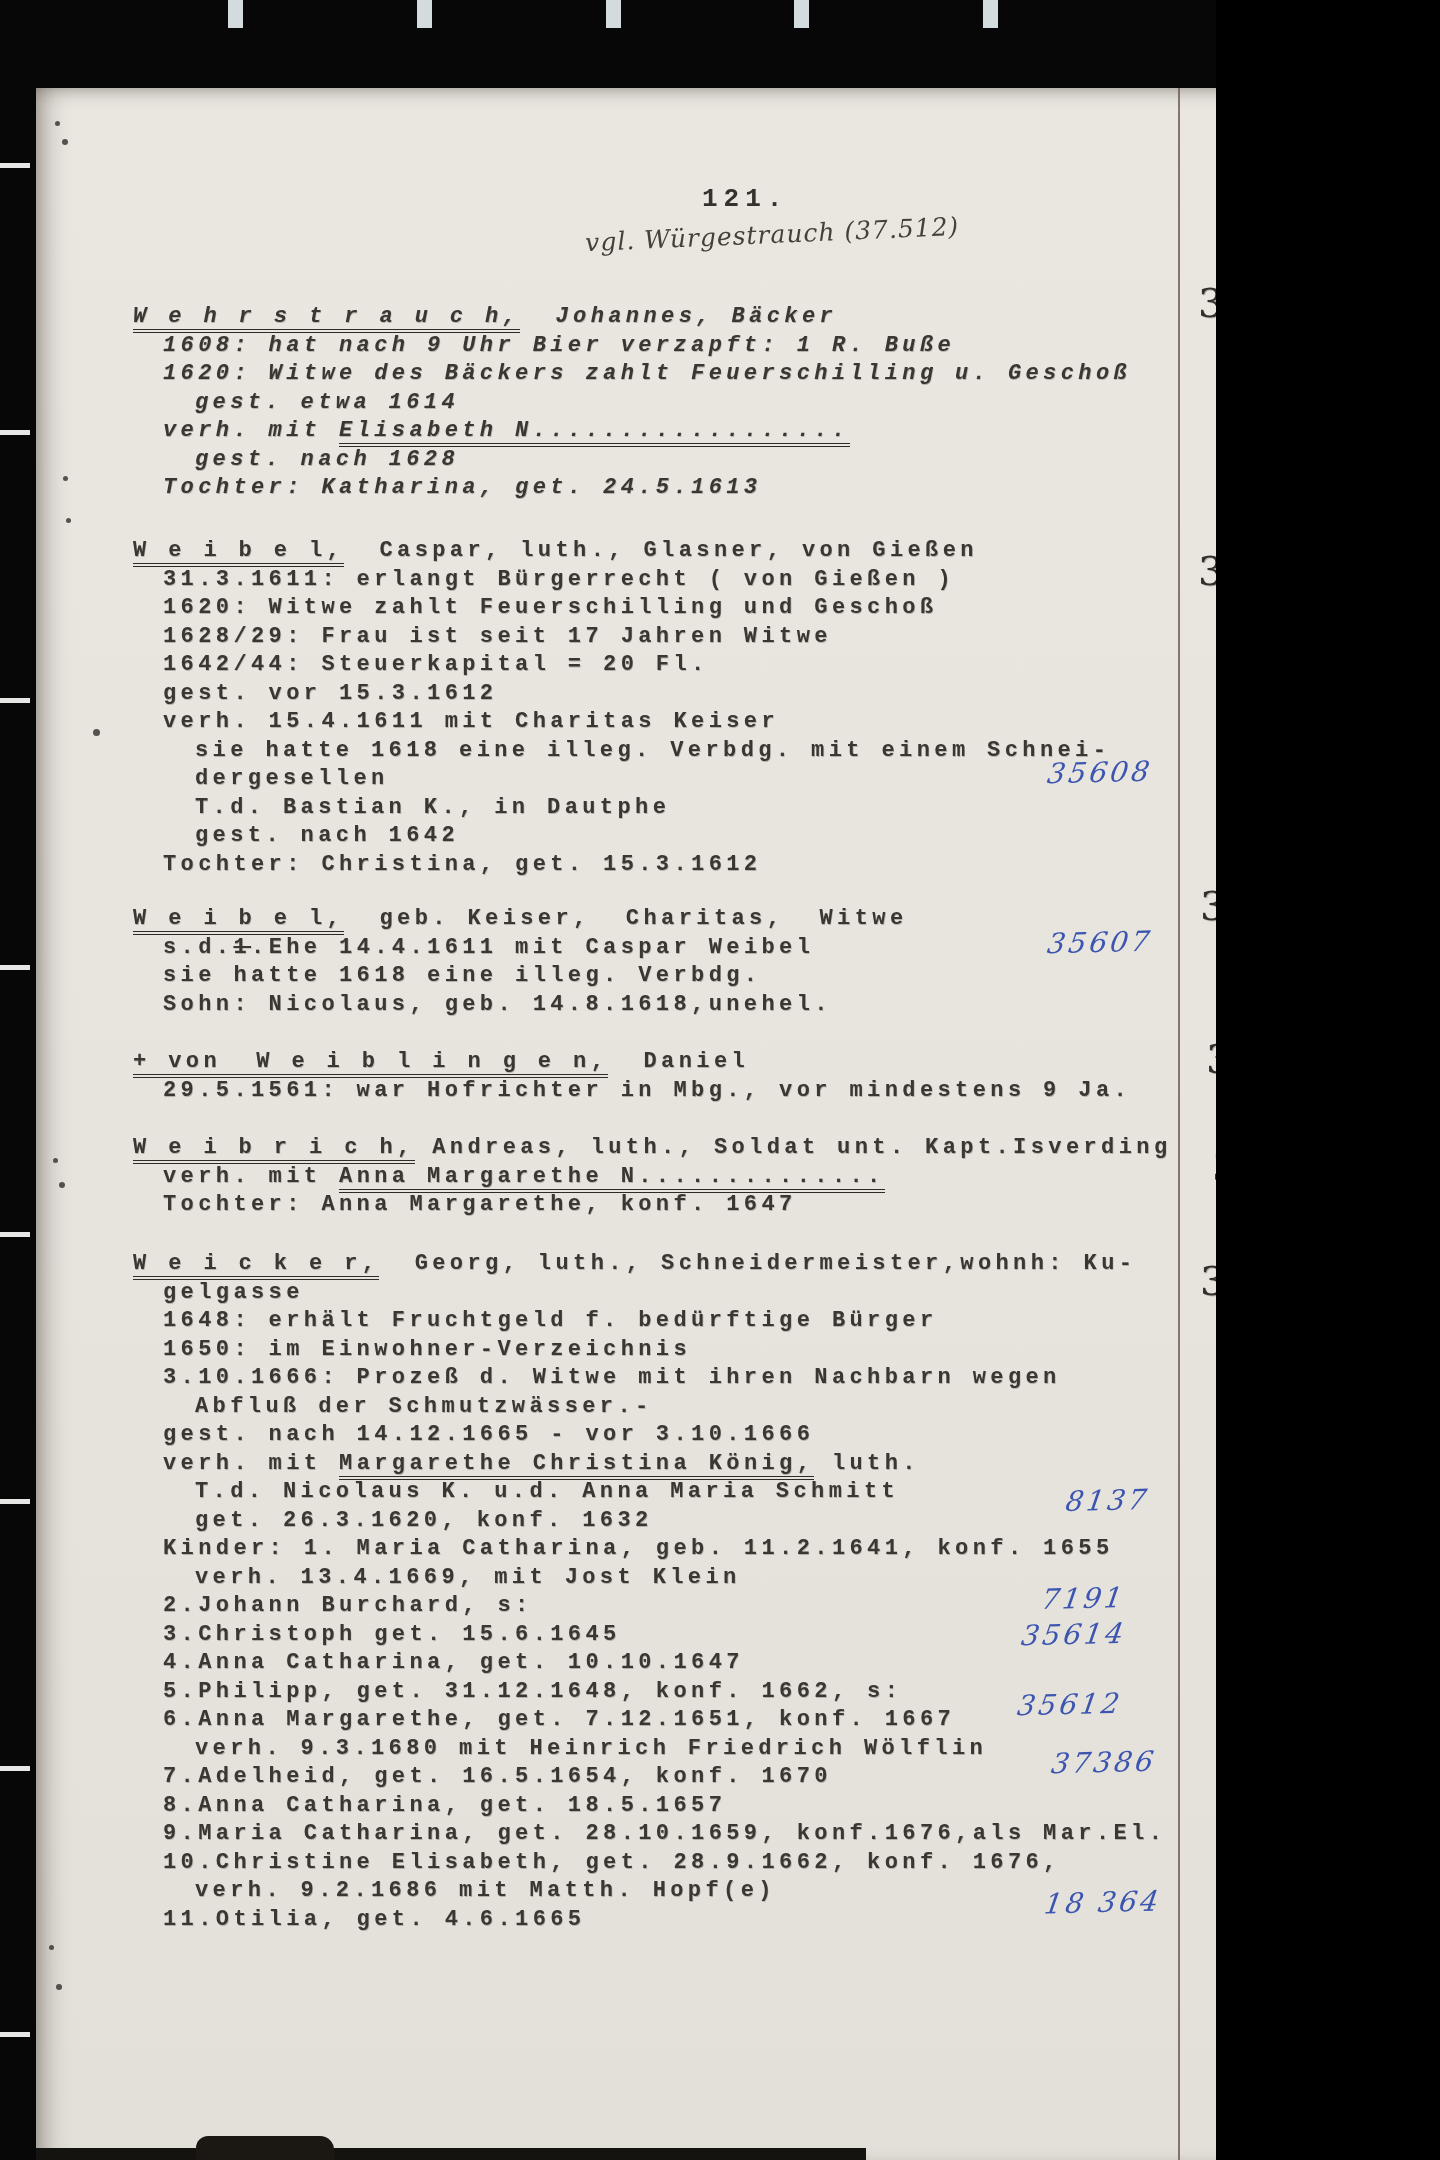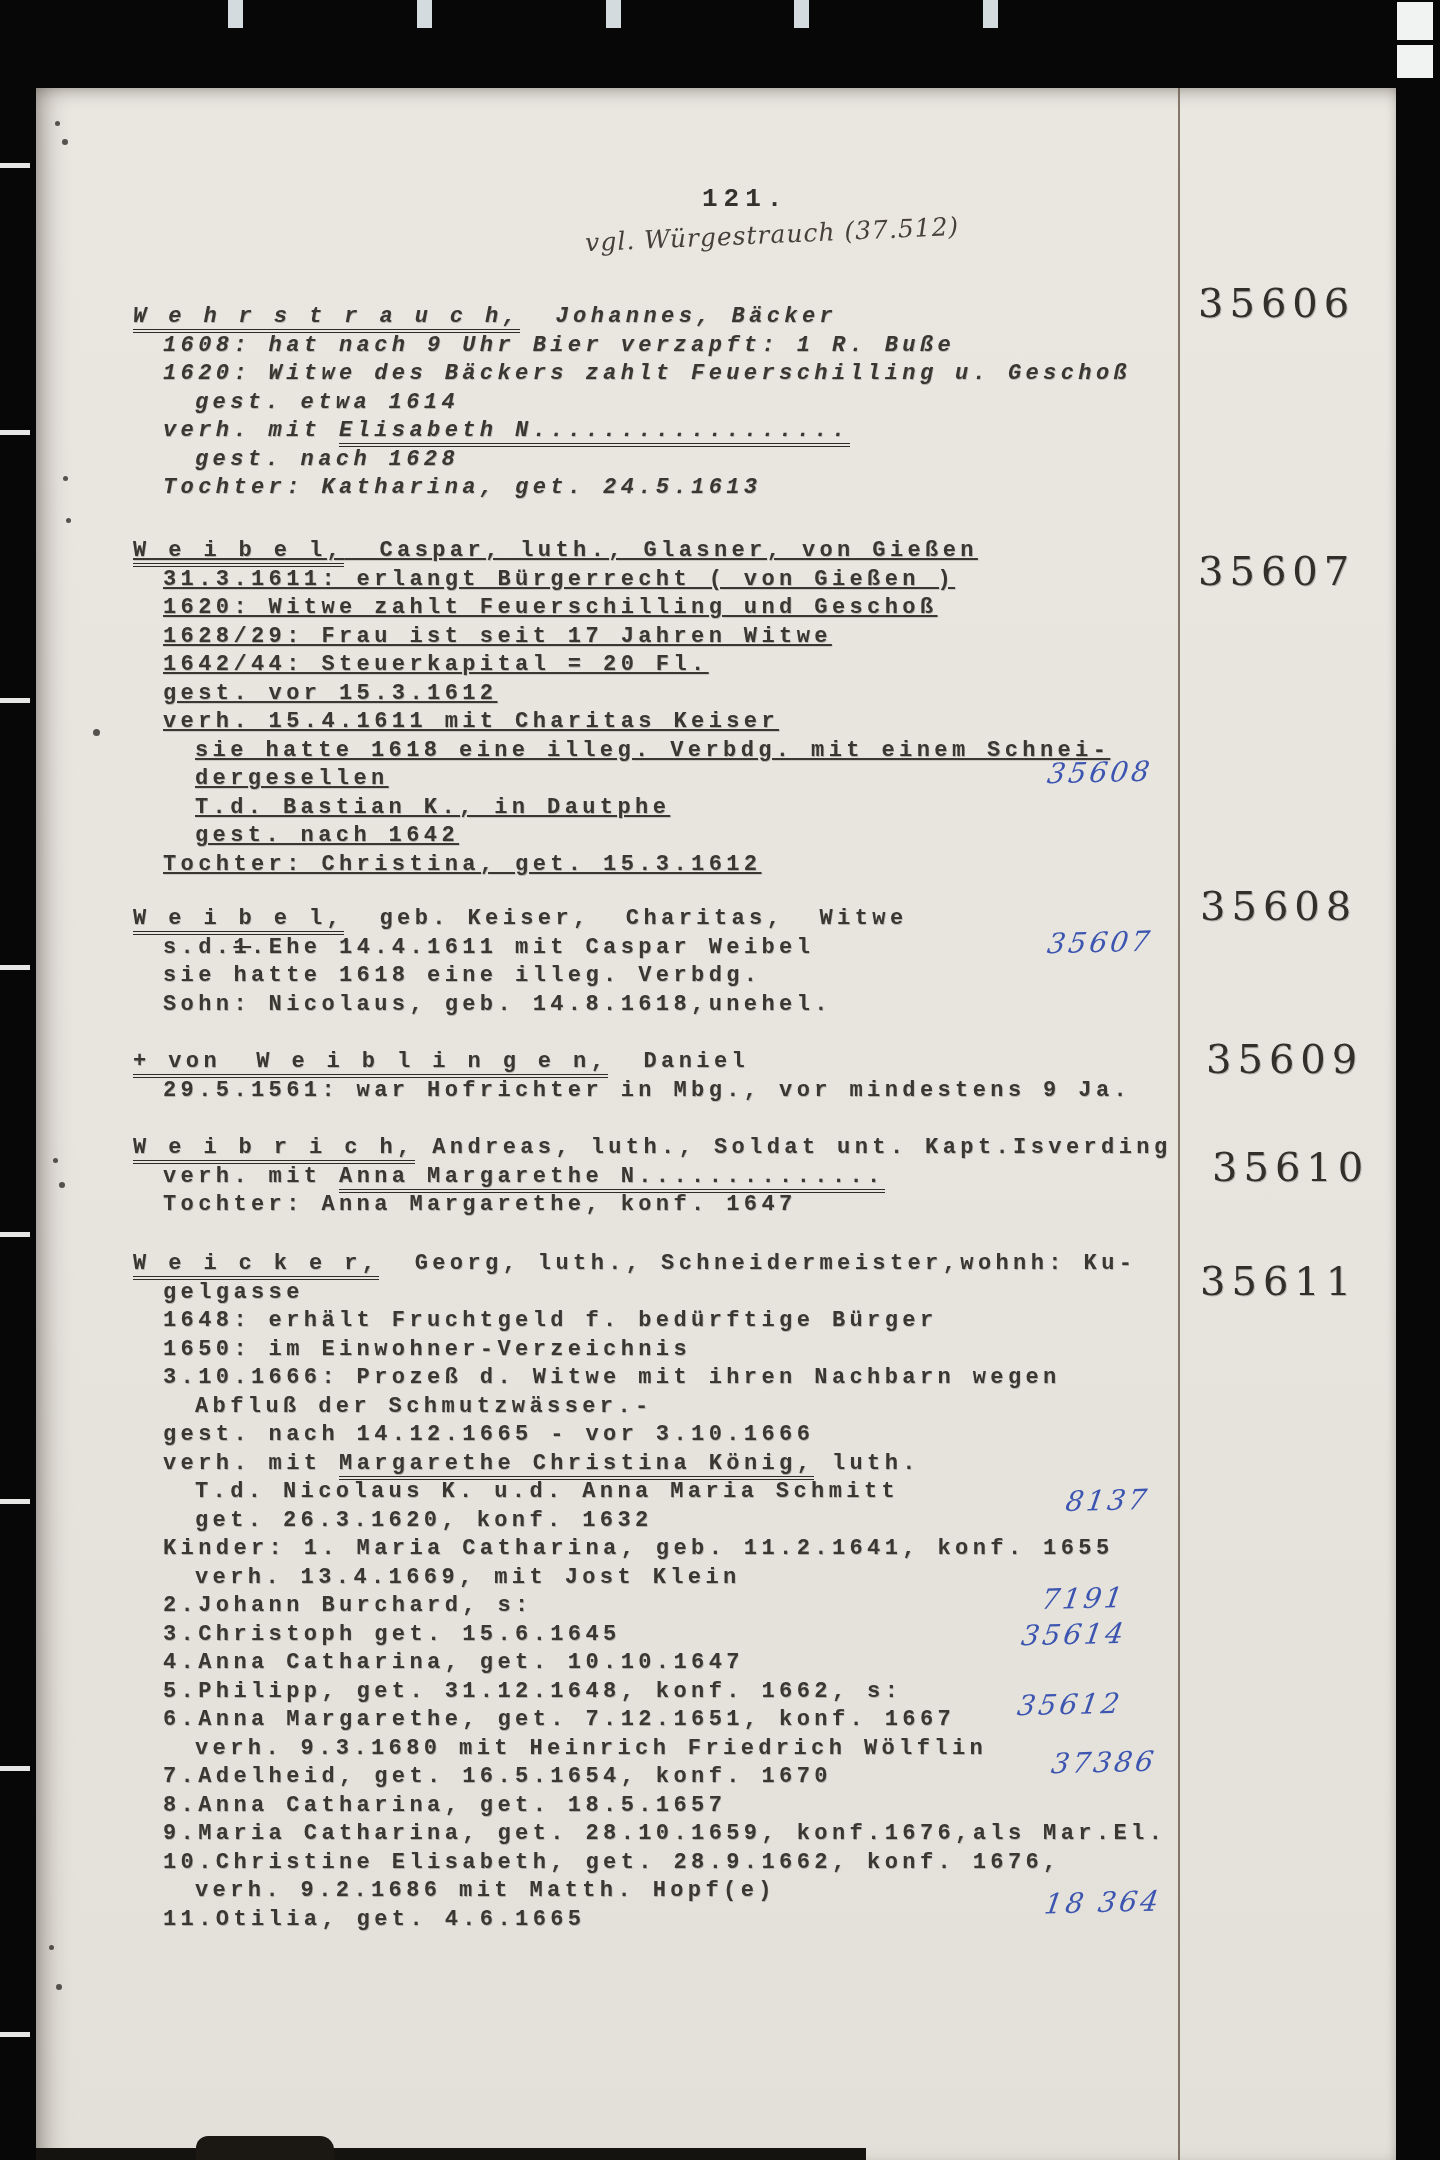--- a/index.html
+++ b/index.html
@@ -1,16 +1,16 @@
 <!DOCTYPE html>
 <html><head>
 <meta charset="utf-8">
 <style>
   html,body{margin:0;padding:0;background:#000;}
-  .scan{position:relative;width:1440px;height:2160px;background:#070707;overflow:hidden;
+  .scan{position:relative;width:1216px;height:2160px;background:#070707;overflow:hidden;
         font-family:"Liberation Mono","DejaVu Sans Mono",monospace;}
   
   .sprocket{position:absolute;top:0;height:28px;width:15px;background:#d3dbde;}
   .corner-square{position:absolute;left:1397px;width:36px;background:#f1f3f2;}
   .ruler-tick{position:absolute;left:0;width:30px;height:5px;background:#e6e6e4;}
   
   .paper{position:absolute;left:36px;top:88px;width:1360px;height:2072px;
          background:linear-gradient(180deg,#eae7e1 0%,#e7e4de 55%,#e3e0d9 100%);
          box-shadow:inset 22px 0 28px -18px rgba(60,52,44,.55),
                     inset 0 14px 20px -14px rgba(60,52,44,.45),
@@ -55,21 +55,21 @@
   <div id="entries">
       <div class="entry" style="top: 303px; font-style: italic;">
         <div class="line"><span class="useg">W e h r s t r a u c h,</span><span>  Johannes, Bäcker</span></div>
         <div class="line ind1"><span>1608: hat nach 9 Uhr Bier verzapft: 1 R. Buße</span></div>
         <div class="line ind1"><span>1620: Witwe des Bäckers zahlt Feuerschilling u. Geschoß</span></div>
         <div class="line ind2"><span>gest. etwa 1614</span></div>
         <div class="line ind1"><span>verh. mit </span><span class="useg">Elisabeth N..................</span></div>
         <div class="line ind2"><span>gest. nach 1628</span></div>
         <div class="line ind1"><span>Tochter: Katharina, get. 24.5.1613</span></div>
       </div>
-      <div class="entry" style="top: 537px; text-decoration: underline;">
+      <div class="entry" style="top: 537px;">
         <div class="line"><span class="useg">W e i b e l,</span><span>  Caspar, luth., Glasner, von Gießen</span></div>
         <div class="line ind1"><span>31.3.1611: erlangt Bürgerrecht ( von Gießen )</span></div>
         <div class="line ind1"><span>1620: Witwe zahlt Feuerschilling und Geschoß</span></div>
         <div class="line ind1"><span>1628/29: Frau ist seit 17 Jahren Witwe</span></div>
         <div class="line ind1"><span>1642/44: Steuerkapital = 20 Fl.</span></div>
         <div class="line ind1"><span>gest. vor 15.3.1612</span></div>
         <div class="line ind1"><span>verh. 15.4.1611 mit Charitas Keiser</span></div>
         <div class="line ind2"><span>sie hatte 1618 eine illeg. Verbdg. mit einem Schnei-</span></div>
         <div class="line ind2"><span>dergesellen</span></div>
         <div class="line ind2"><span>T.d. Bastian K., in Dautphe</span></div>

